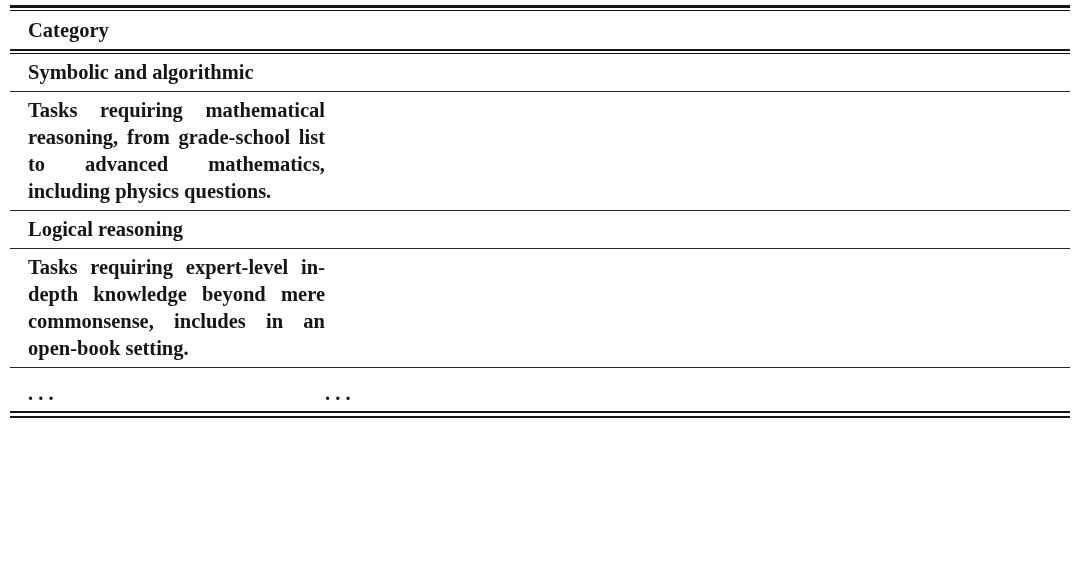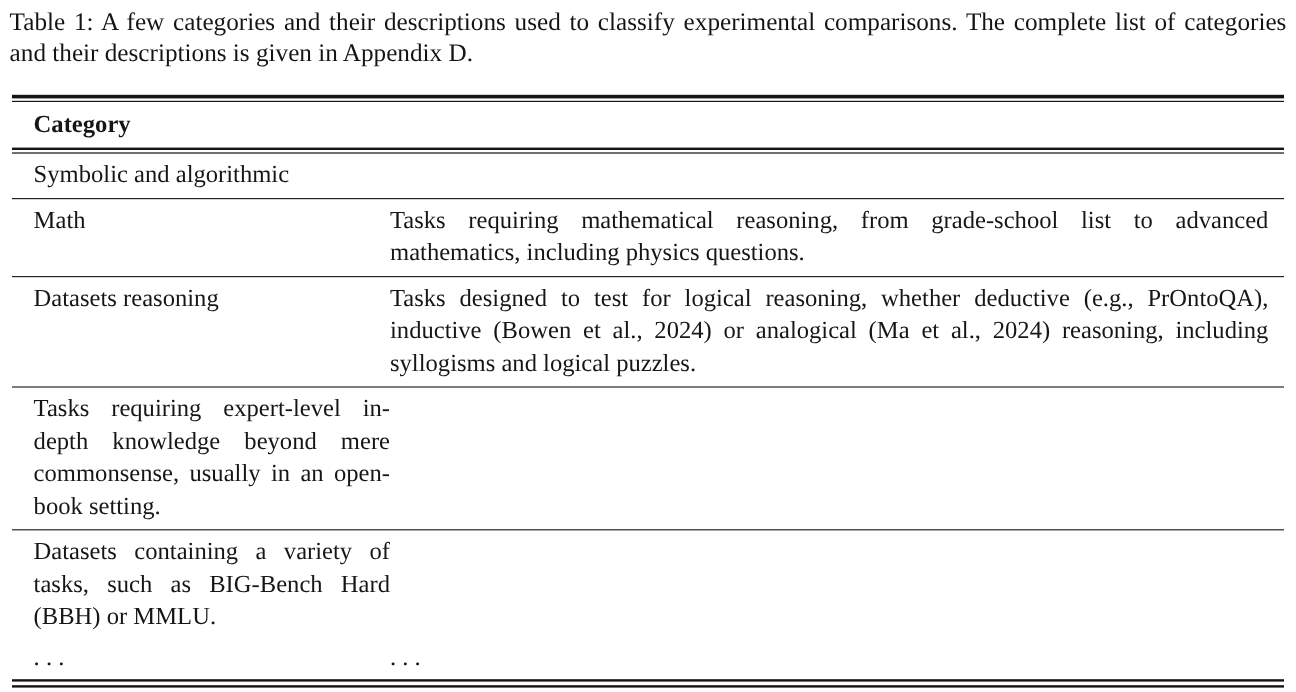--- a/index.html
+++ b/index.html
@@ -47,20 +47,21 @@
     height: 2.5px;
     border-top: 2px solid #151515;
     border-bottom: 2px solid #151515;
   }
   .row {
     display: grid;
     grid-template-columns: 297px 1fr;
     padding: 5px 13px 5px 18px;
     font-size: 20.5px;
     line-height: 27px;
+    font-weight: bold;
   }
   .row.header-row {
     font-weight: bold;
     padding-top: 6px;
     padding-bottom: 5px;
   }
   .row.dots-row {
     padding-top: 2px;
     padding-bottom: 4px;
   }
@@ -69,60 +70,56 @@
   }
   .cell-description {
     text-align: justify;
   }
 </style>
 </head>
 <body>
 
 <div class="page">
 
-  <p class="caption">Table 1: A few categories and their descriptions used to classify experimental comparisons. The complete list of categories and their descriptions is given in Appendix D.</p>
 
   <div class="tablewrap">
 
     <div class="rule-top"></div>
 
     <div class="row header-row">
       <div class="cell-category">Category</div>
     </div>
 
     <div class="rule-mid"></div>
 
     <div class="row">
       <div class="cell-category">Symbolic and algorithmic</div>
     </div>
 
     <div class="rule-single"></div>
 
     <div class="row">
-      <div class="cell-category">Math</div>
       <div class="cell-description">Tasks requiring mathematical reasoning, from grade-school list to advanced mathematics, including physics questions.</div>
     </div>
 
     <div class="rule-single"></div>
 
     <div class="row">
-      <div class="cell-category">Datasets reasoning</div>
-      <div class="cell-description">Tasks designed to test for logical reasoning, whether deductive (e.g., PrOntoQA), inductive (Bowen et al., 2024) or analogical (Ma et al., 2024) reasoning, including syllogisms and logical puzzles.</div>
+      <div class="cell-category">Logical reasoning</div>
     </div>
 
     <div class="rule-single"></div>
 
     <div class="row">
-      <div class="cell-description">Tasks requiring expert-level in-depth knowledge beyond mere commonsense, usually in an open-book setting.</div>
+      <div class="cell-description">Tasks requiring expert-level in-depth knowledge beyond mere commonsense, includes in an open-book setting.</div>
     </div>
 
     <div class="rule-single"></div>
 
     <div class="row">
-      <div class="cell-description">Datasets containing a variety of tasks, such as BIG-Bench Hard (BBH) or MMLU.</div>
     </div>
 
     <div class="row dots-row">
       <div class="cell-category">. . .</div>
       <div class="cell-description">. . .</div>
     </div>
 
     <div class="rule-bottom"></div>
 
   </div>

